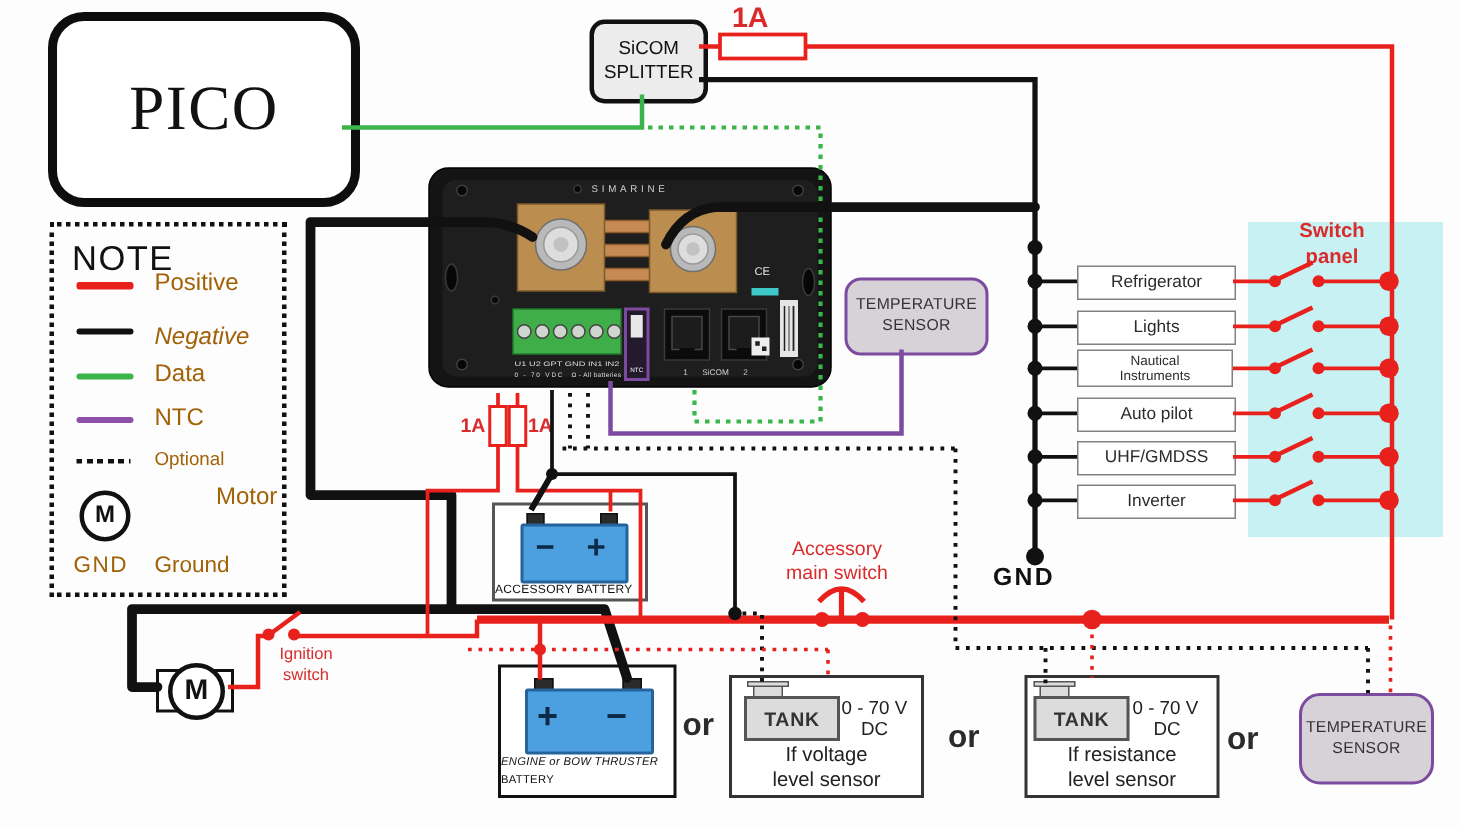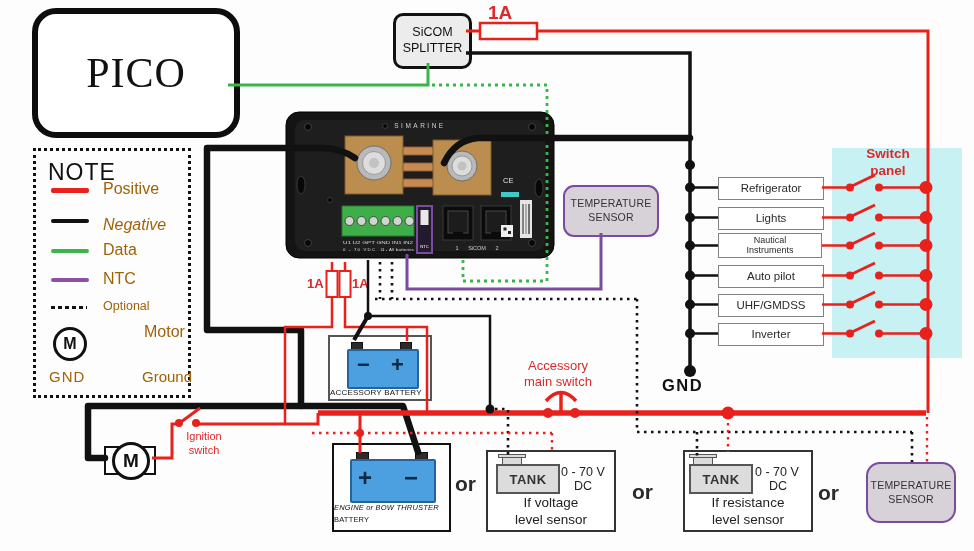--- a/index.html
+++ b/index.html
@@ -69,21 +69,21 @@
     <div class="abs note-label" style="left:67px;top:90px;">Data</div>
     <div class="abs sw-line" style="left:15px;top:127px;width:38px;height:3.5px;background:#8e4fa8;"></div>
     <div class="abs note-label" style="left:67px;top:119px;">NTC</div>
     <div class="abs" style="left:15px;top:155px;width:36px;height:3px;background:repeating-linear-gradient(90deg,#111 0 4px,transparent 4px 7px);"></div>
     <div class="abs note-label small" style="left:67px;top:148px;">Optional</div>
     <div class="abs motor-circle" style="left:17px;top:176px;width:28px;height:28px;">
       <span class="motor-m" style="font-size:16px;">M</span>
     </div>
     <div class="abs note-label" style="left:67px;top:172px;margin-left:41px;">Motor</div>
     <div class="abs note-label" style="left:13px;top:217px;font-size:15px;letter-spacing:1px;">GND</div>
-    <div class="abs note-label" style="left:67px;top:217px;font-size:15px;margin-left:39px;">Ground</div>
+    <div class="abs note-label" style="left:67px;top:217px;font-size:15px;">Ground</div>
   </div>
 
   <div class="abs splitter" style="left:393px;top:13px;width:73px;height:50px;">
     <div>SiCOM</div>
     <div>SPLITTER</div>
   </div>
 
   <div class="abs" style="left:268px;top:110px;width:270px;height:150px;margin-left:17px;">
     <svg width="270" height="150" viewBox="0 0 270 150">
       <rect x="1" y="2" width="268" height="146" rx="13" fill="#141414" stroke="#000"></rect>

